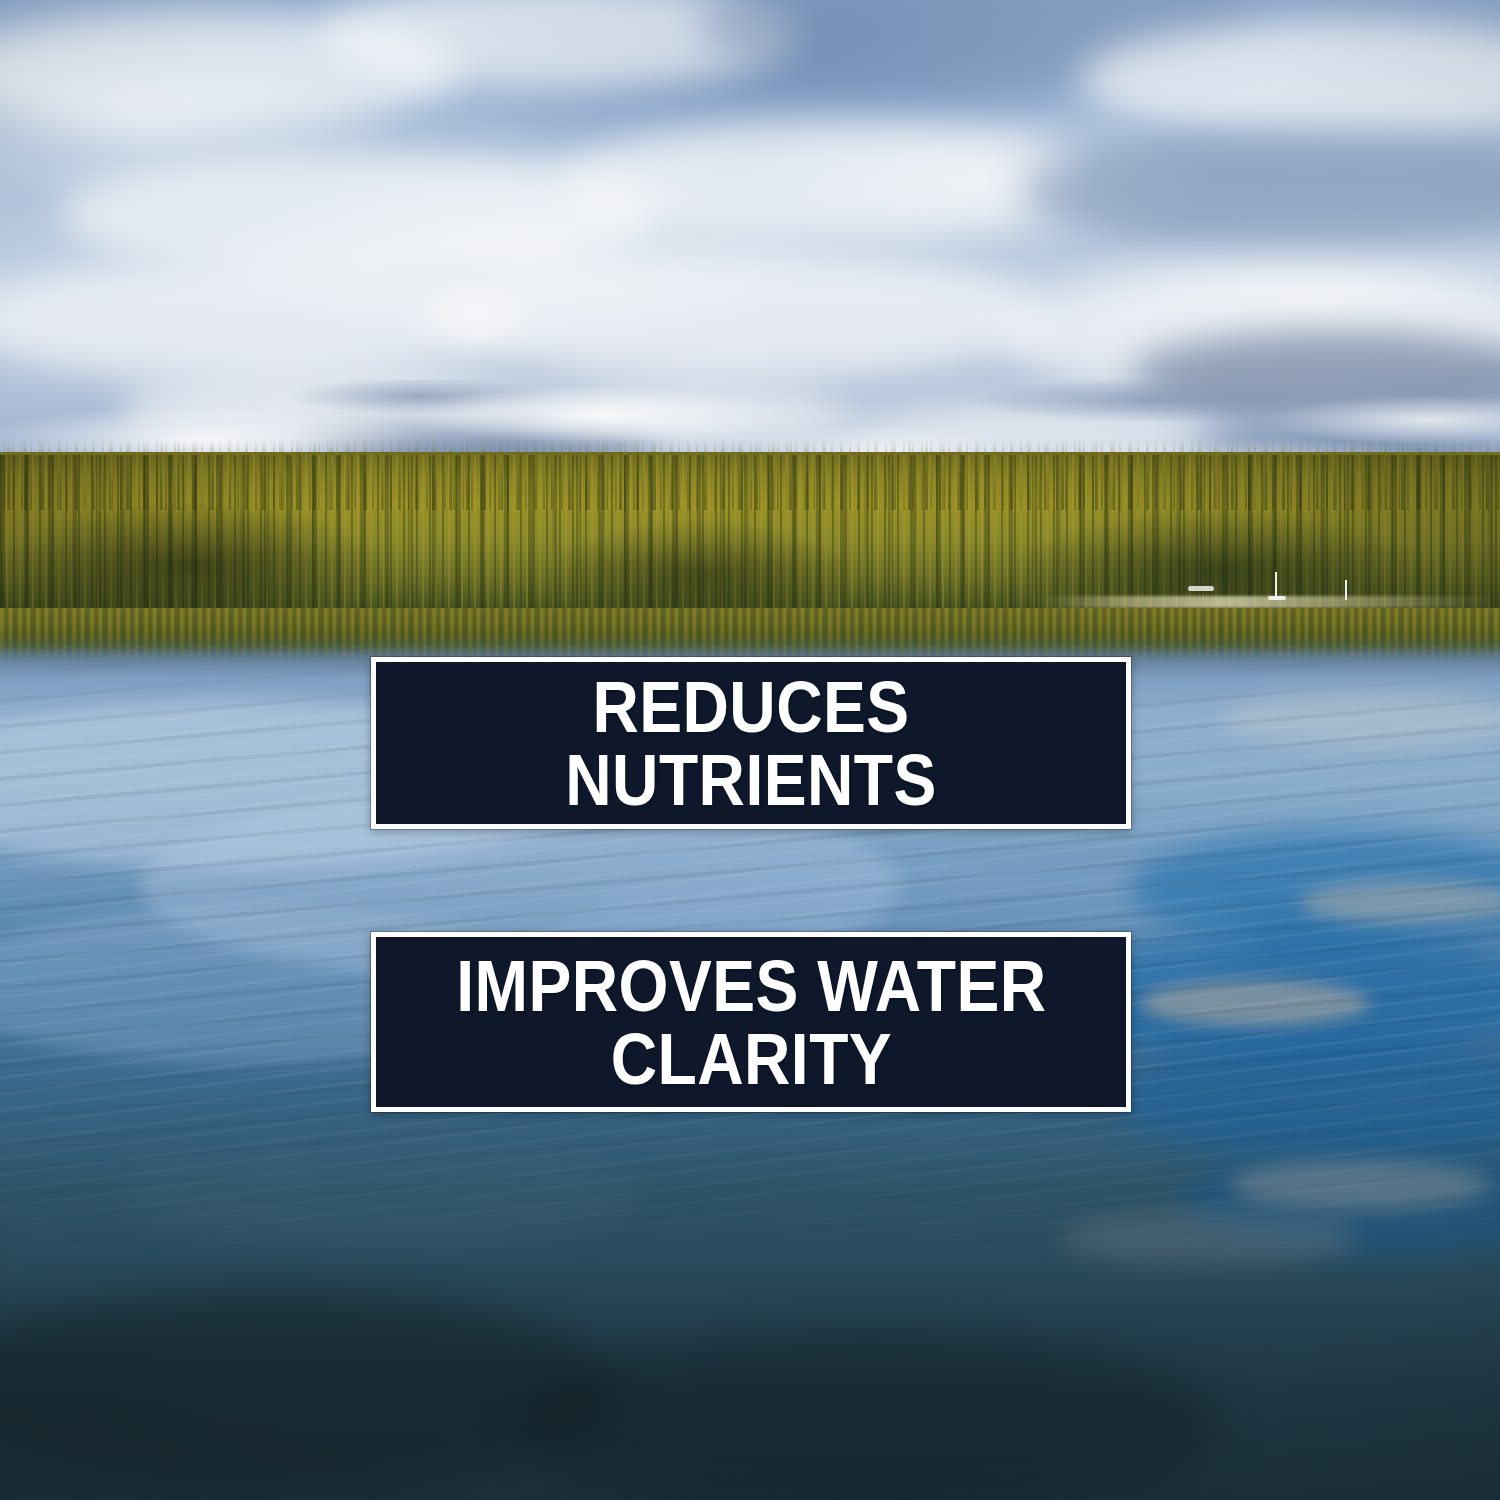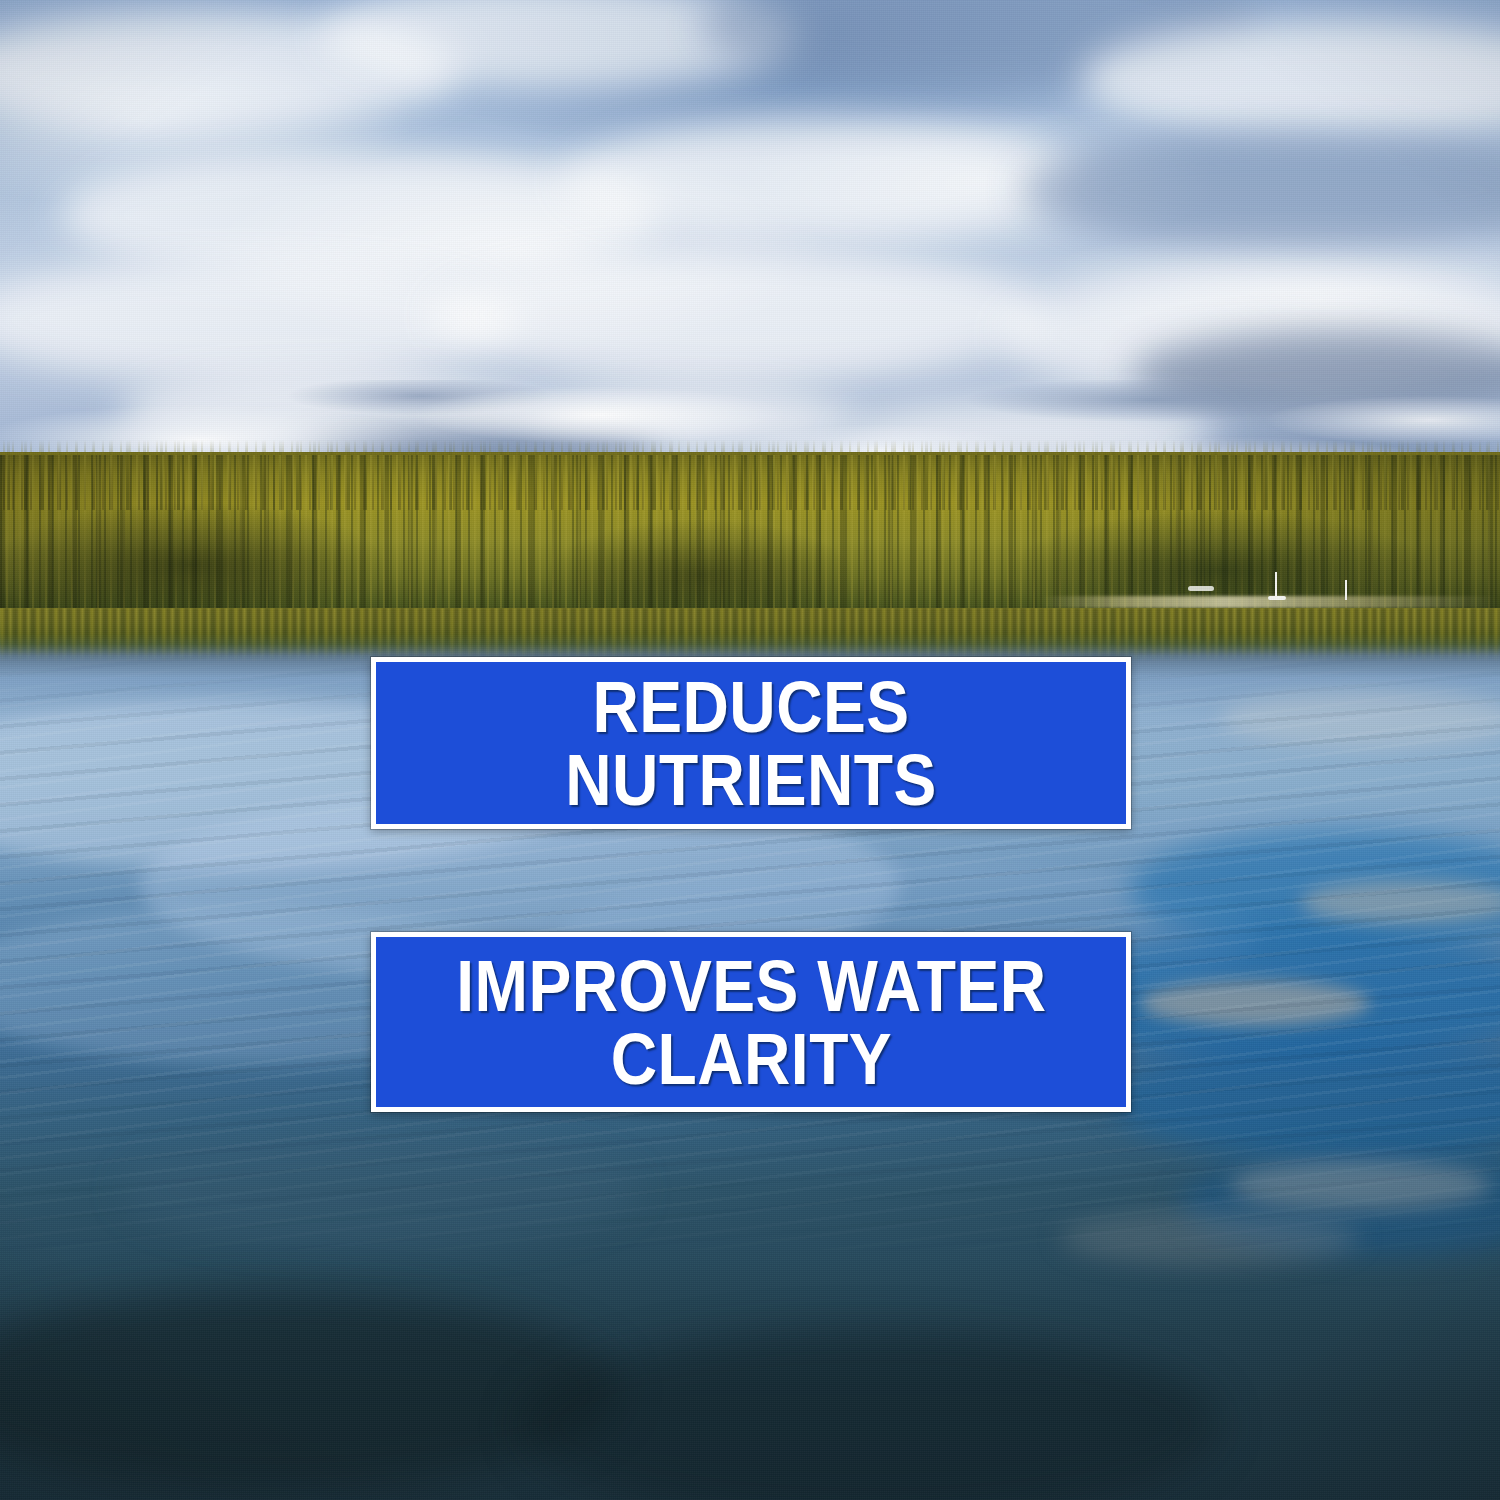--- a/index.html
+++ b/index.html
@@ -167,21 +167,21 @@
   .vignette {
     position: absolute; inset: 0;
     background: radial-gradient(ellipse 110% 95% at 50% 48%, rgba(0,0,0,0) 55%, rgba(0,0,0,.22) 100%);
     pointer-events: none;
   }
 
   
   .banner {
     position: absolute;
     box-sizing: border-box;
-    background: #1d4ed8;
+    background: #0f172a;
     border: 5px solid #ffffff;
     box-shadow: 0 0 0 1px rgba(0,0,0,.22), 0 2px 9px rgba(0,0,0,.32);
     display: flex;
     align-items: center;
     justify-content: center;
     padding: 0 16px;
   }
   .banner-text {
     color: #ffffff;
     font-family: "Liberation Sans Narrow", "Liberation Sans", sans-serif;

